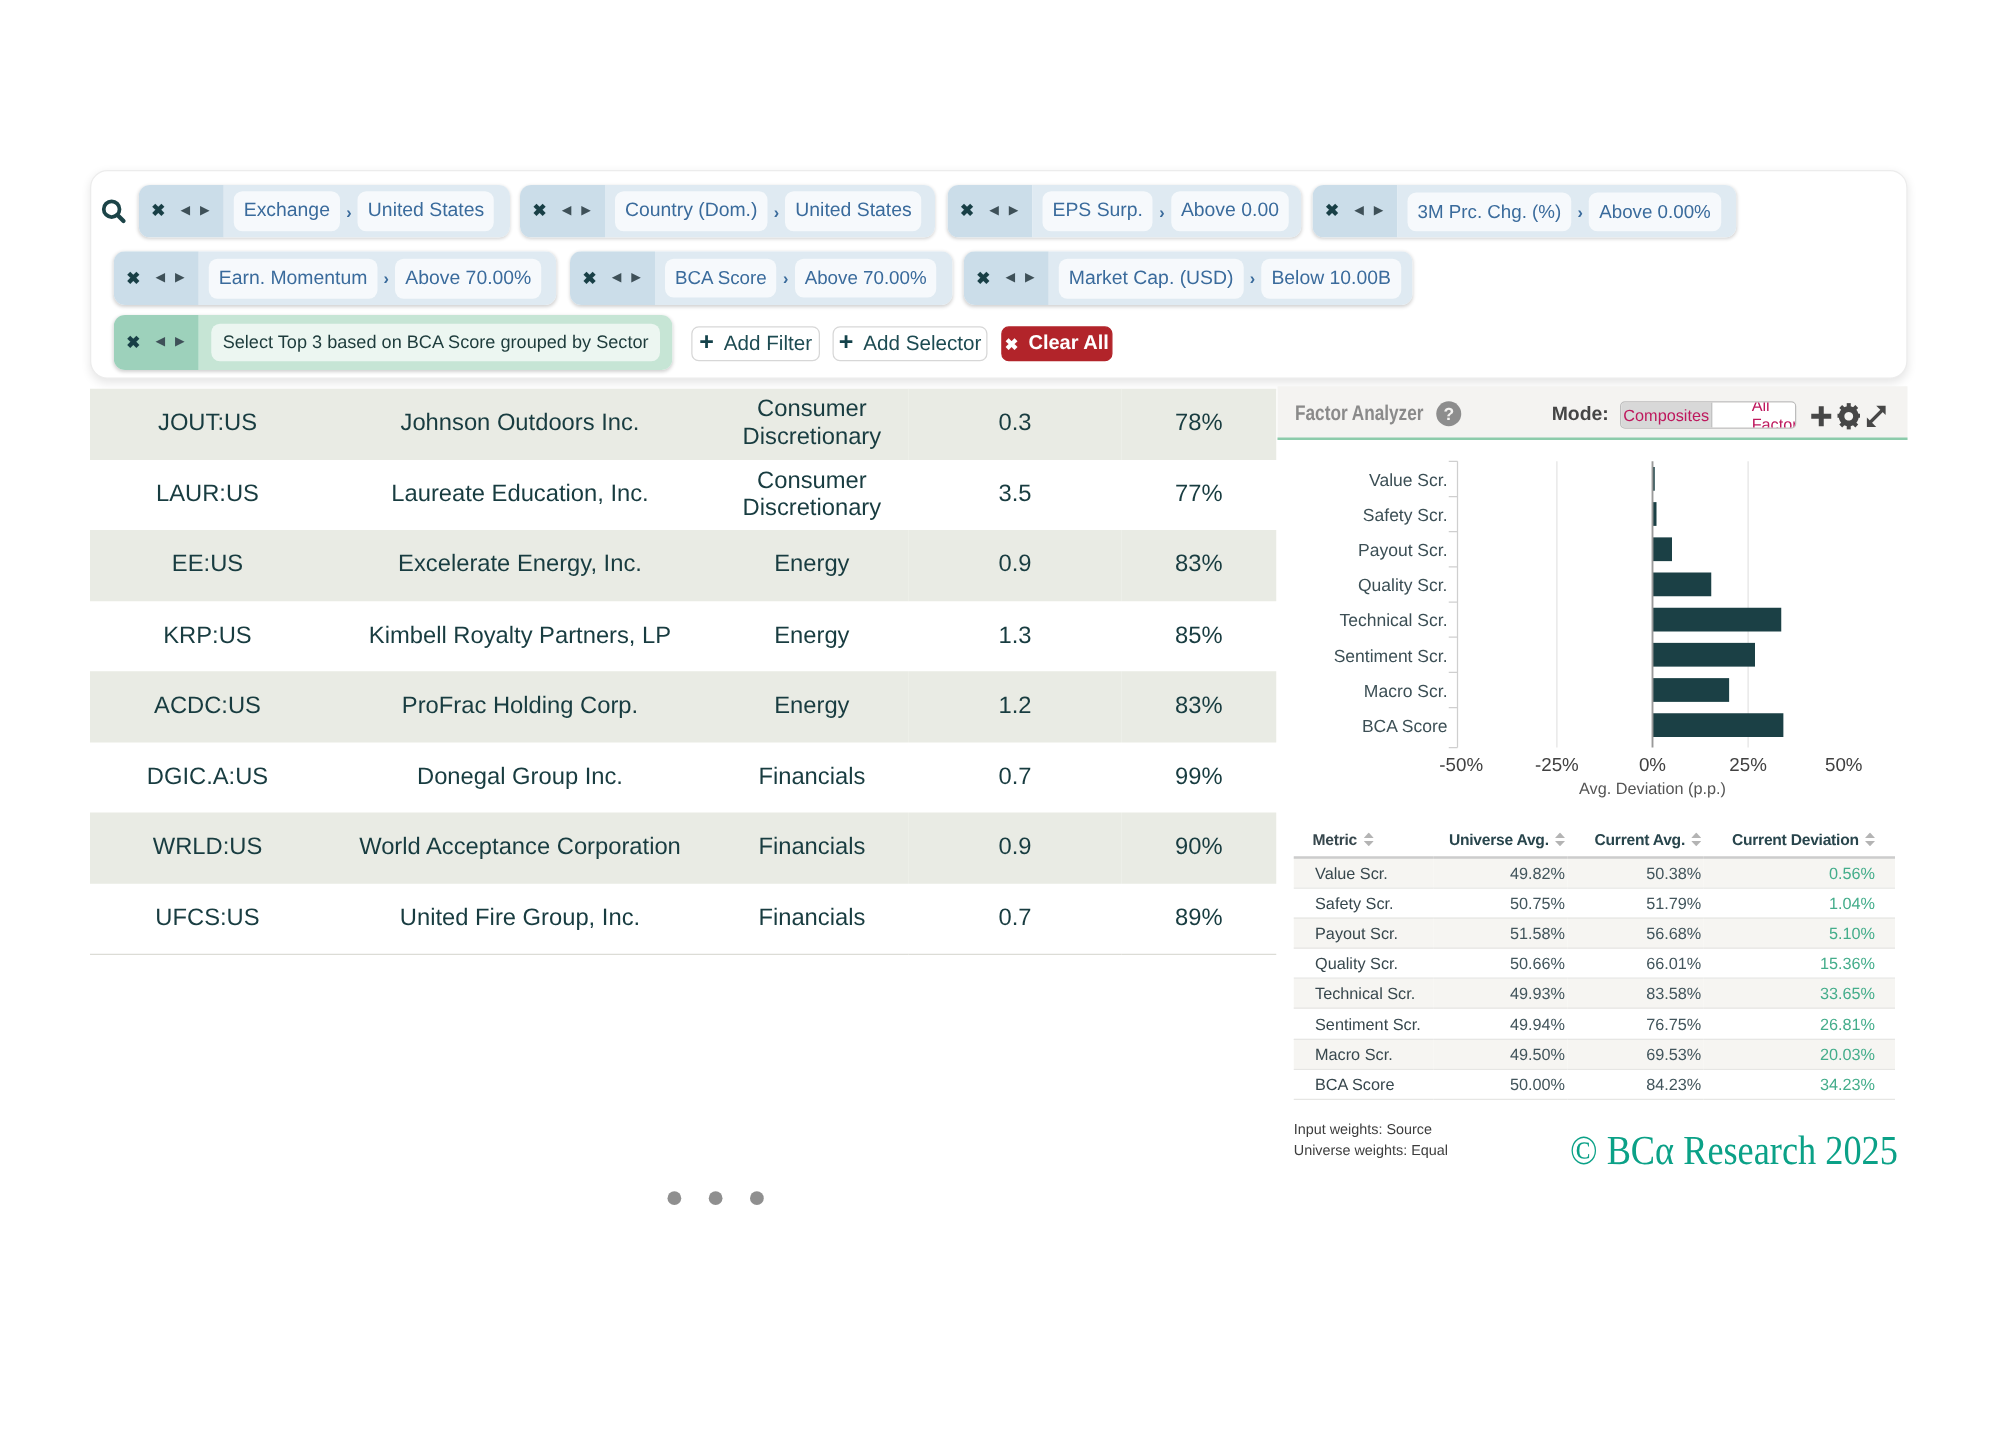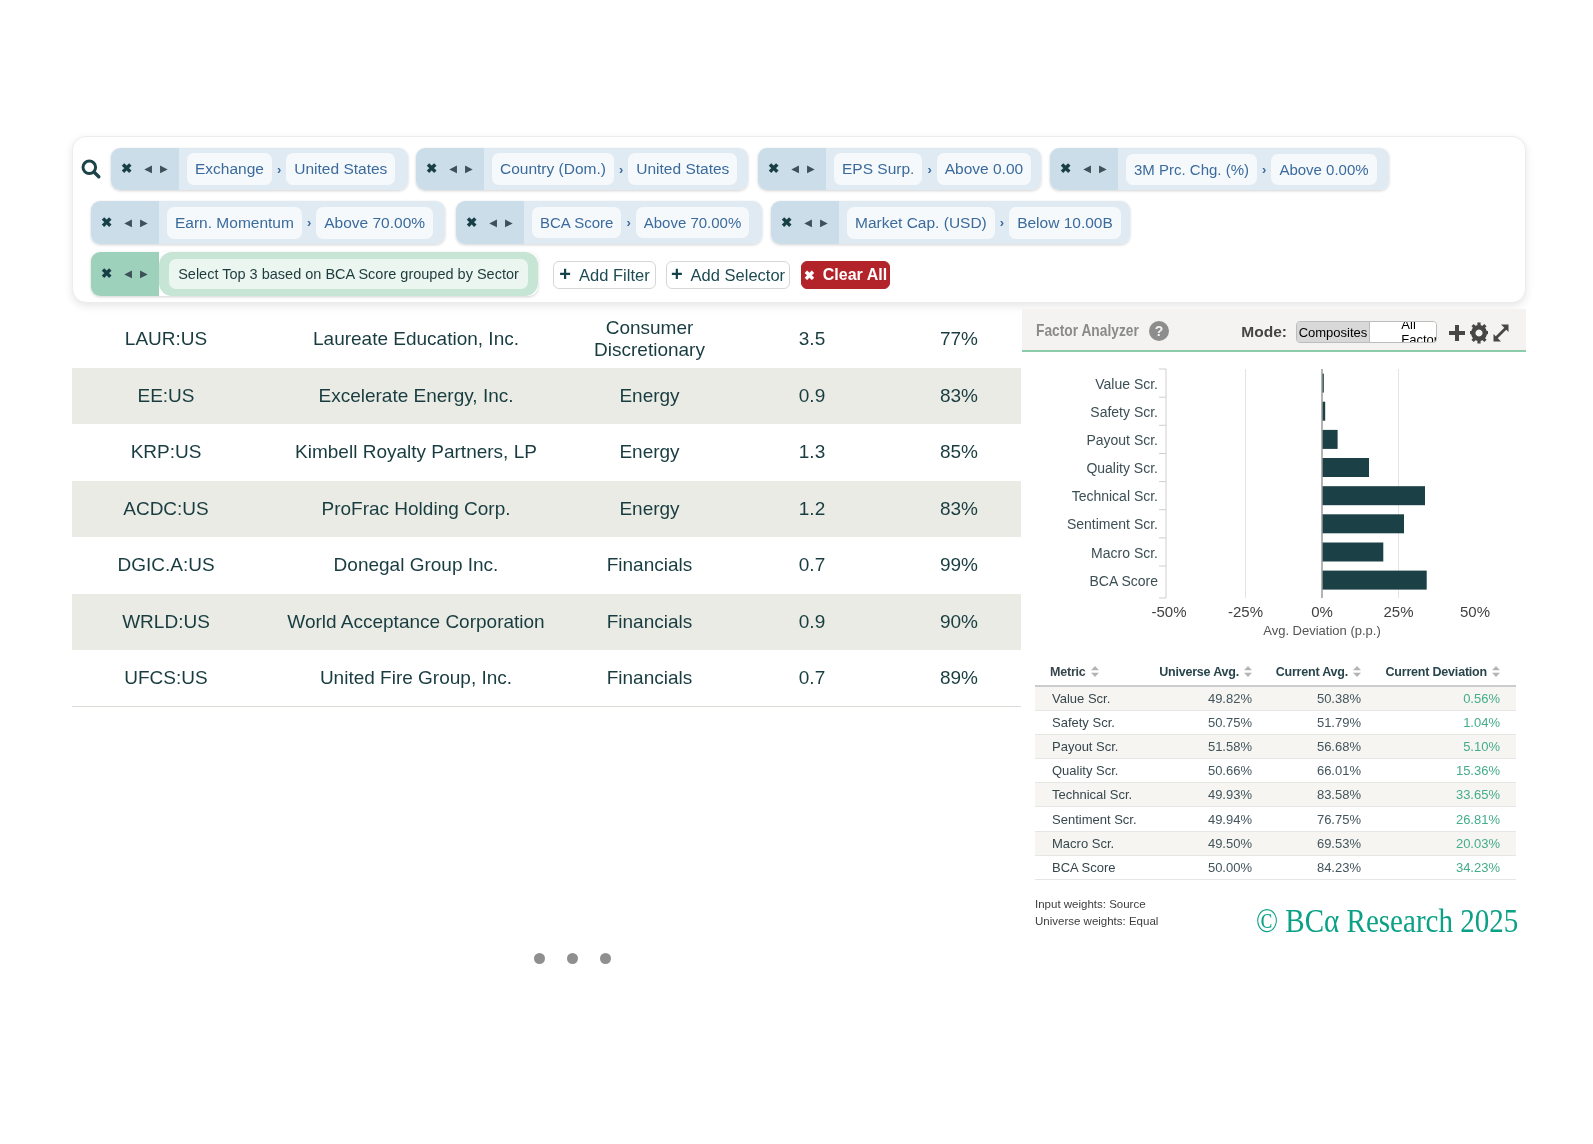--- a/index.html
+++ b/index.html
@@ -7,21 +7,21 @@
 #page { position:relative; width:1593px; height:1144px; }
 .abs { position:absolute; }
 
 
 .card { left:72px; top:136px; width:1454px; height:167px; background:#fff; border:1px solid #ececec; border-radius:14px; box-shadow:0 3px 8px rgba(0,0,0,.10); }
 .pill { position:absolute; height:42px; border-radius:9px; display:flex; overflow:hidden; box-shadow:0 1px 3px rgba(0,0,0,.18); }
 .pill .handle { display:flex; align-items:center; justify-content:flex-start; padding-left:10px; flex:0 0 68px; }
 .pill.blue .handle { background:#cbdde9; }
 .pill.blue .body { background:#dfeaf2; }
 .pill.green .handle { background:#9dd1bb; }
-.pill.green .body { background:#c6e5d5;border-radius:13px; }
+.pill.green .body { background:#c6e5d5; }
 .pill .body { flex:1; display:flex; align-items:center; padding:15px 8px; gap:0; overflow:hidden; }
 .xg { color:#183f46; font-size:13.5px; font-weight:bold; line-height:1; }
 .arr { color:#3e5058; font-size:10px; line-height:1; }
 .handle .xg { margin-right:12px; }
 .handle .arr + .arr { margin-left:8px; }
 .chip { background:rgba(255,255,255,.72); border-radius:7px; padding:7px 8px; color:#3a6b9c; font-size:15.5px; white-space:nowrap; }
 .psep { color:#3a6b9c; font-size:13px; padding:0 5px; font-weight:bold; }
 .pill.green .chip { background:rgba(255,255,255,.66); color:#1d3b3b; }
 
 .btn { position:absolute; height:28px; background:#fff; border:1px solid #d7d7d7; border-radius:6px; display:flex; align-items:center; justify-content:center; gap:8px; color:#1d4b52; font-size:16.5px; }
@@ -35,21 +35,21 @@
 table.main td { height:56.5px; text-align:center; vertical-align:middle; color:#183c40; font-size:19px; line-height:22px; }
 table.main tr.odd td { background:#e9ebe4; }
 table.main tr.last td { border-bottom:1px solid #dcdcd6; }
 
 
 .fhead { left:1022px; top:309px; width:504px; height:43px; background:#f4f3f1; border-bottom:2px solid #8ccbab; display:flex; align-items:center; padding-right:16px; }
 .fa-title { color:#8a8a8a; font-weight:bold; font-size:17px; margin-left:14px; }
 .qmark { width:20px; height:20px; border-radius:50%; background:#8d8d8d; color:#f4f3f1; font-size:14px; font-weight:bold; text-align:center; line-height:20px; margin-left:9px; margin-top:3px; }
 .mode { color:#454545; font-weight:bold; font-size:15.5px; }
 .tgl { display:flex; border:1px solid #bcbcbc; border-radius:4px; overflow:hidden; height:22px; }
-.tgl div { font-size:13px; color:#000000; display:flex; align-items:center; justify-content:center; }
+.tgl div { font-size:13px; color:#be185d; display:flex; align-items:center; justify-content:center; }
 .tgl .on { background:#d8d8d8; border-right:1px solid #bcbcbc; width:73px; }
 .tgl .off { background:#fff; width:66px;padding-left:40px; }
 
 
 table.mt { position:absolute; left:1035px; top:658px; width:481px; border-collapse:collapse; table-layout:fixed; }
 table.mt th { font-size:12.5px; letter-spacing:-0.2px; font-weight:bold; color:#28454c; height:28px; vertical-align:middle; border-bottom:2px solid #cccccc; white-space:nowrap; }
 table.mt td { font-size:13px; color:#42555c; height:24.2px; vertical-align:middle; border-bottom:1px solid #e6e6e4; }
 table.mt tr.odd td { background:#f6f5f2; }
 table.mt .c1 { text-align:left; padding-left:17px; color:#37474d; }
 table.mt .r { text-align:right; padding-right:2px; }
@@ -172,20 +172,27 @@
 
 <table class="main">
 <colgroup>
         <col style="width:188px">
         <col style="width:312px">
         <col style="width:155px">
         <col style="width:170px">
         <col style="width:124px">
       </colgroup>
 <tbody>
+<tr class="odd">
+          <td>JOUT:US</td>
+          <td>Johnson Outdoors Inc.</td>
+          <td>Consumer<br>Discretionary</td>
+          <td>0.3</td>
+          <td>78%</td>
+        </tr>
 <tr>
           <td>LAUR:US</td>
           <td>Laureate Education, Inc.</td>
           <td>Consumer<br>Discretionary</td>
           <td>3.5</td>
           <td>77%</td>
         </tr>
 <tr class="odd">
           <td>EE:US</td>
           <td>Excelerate Energy, Inc.</td>

